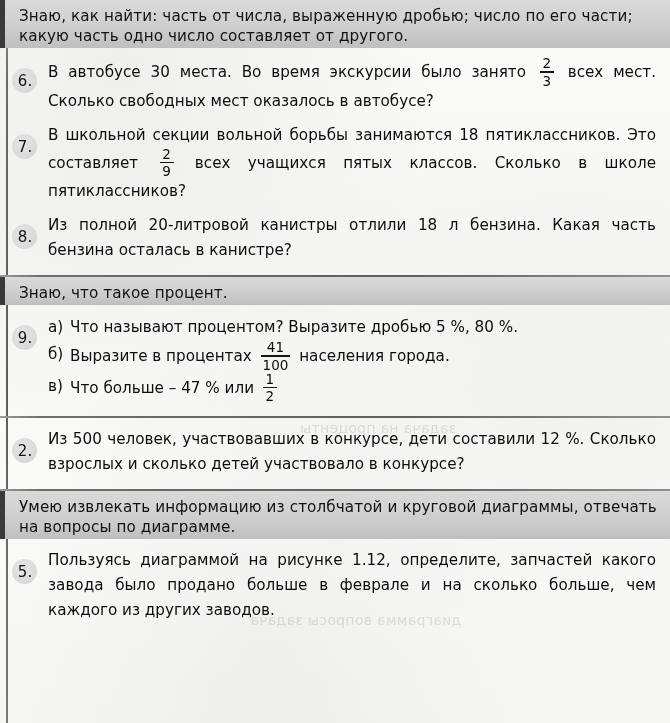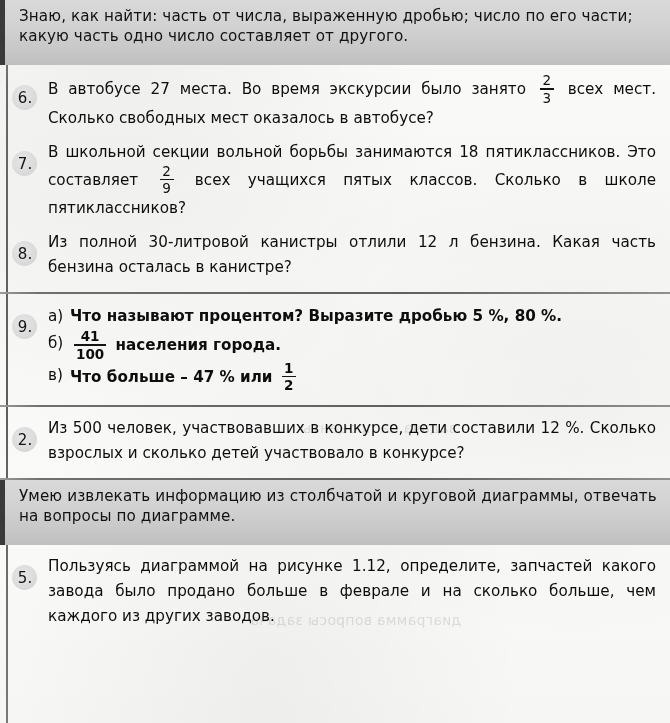--- a/index.html
+++ b/index.html
@@ -43,21 +43,21 @@
     left: 0; top: 0;
     width: 670px;
   }
 
   
   .banner {
     position: relative;
     margin: 0;
     background: linear-gradient(180deg,#d9d9d9 0%, #d2d2d2 40%, #c9c9c9 72%, #bfbfbf 100%);
     border-left: 5px solid #3a3a3a;
-    padding: 6px 10px 19px 14px;
+    padding: 6px 10px 2px 14px;
     box-sizing: border-box;
   }
   .banner-text {
     font-size: 15.2px;
     line-height: 20px;
     letter-spacing: .1px;
     color: #121212;
     white-space: pre-line;
   }
 
@@ -121,21 +121,21 @@
   
   .subitem {
     display: flex;
     align-items: flex-start;
     line-height: 27px;
   }
   .subitem .slabel {
     flex: 0 0 auto;
     width: 22px;
   }
-  .subitem .sbody { flex: 1 1 auto; font-weight: bold; }
+  .subitem .sbody { flex: 1 1 auto; }
 
   
   .frac {
     display: inline-flex;
     flex-direction: column;
     align-items: center;
     vertical-align: middle;
     margin: 0 4px;
     position: relative;
     top: -1px;
@@ -183,51 +183,54 @@
 <div class="ghost" style="left:250px; top:612px;">диаграмма вопросы задача</div>
 
 <div class="content" id="content">
     <div class="banner">
       <div class="banner-text">Знаю, как найти: часть от числа, выраженную дробью; число по его части;
 какую часть одно число составляет от другого.</div>
     </div>
     <div class="problems">
       <div class="problem">
         <div class="num"><span class="disc"></span><span class="lbl">6.</span></div>
-        <div class="ptext"><span>В автобусе 27 места. Во время экскурсии было занято </span><span class="frac">
+        <div class="ptext"><span>В автобусе 30 места. Во время экскурсии было занято </span><span class="frac">
             <span class="nu">2</span>
             <span class="bar"></span>
             <span class="de">3</span>
           </span><span> всех мест. Сколько свободных мест оказалось в автобусе?</span></div>
       </div>
       <div class="problem">
         <div class="num"><span class="disc"></span><span class="lbl">7.</span></div>
         <div class="ptext"><span>В школьной секции вольной борьбы занимаются 18 пятиклассников. Это составляет </span><span class="frac">
             <span class="nu">2</span>
             <span class="bar"></span>
             <span class="de">9</span>
           </span><span> всех учащихся пятых классов. Сколько в школе пятиклассников?</span></div>
       </div>
       <div class="problem">
         <div class="num"><span class="disc"></span><span class="lbl">8.</span></div>
-        <div class="ptext"><span>Из полной 30-литровой канистры отлили 12 л бензина. Какая часть бензина осталась в канистре?</span></div>
+        <div class="ptext"><span>Из полной 20-литровой канистры отлили 18 л бензина. Какая часть бензина осталась в канистре?</span></div>
       </div>
     </div>
     <div class="rule"></div>
+    <div class="banner">
+      <div class="banner-text">Знаю, что такое процент.</div>
+    </div>
     <div class="problems">
       <div class="problem">
         <div class="num"><span class="disc"></span><span class="lbl">9.</span></div>
         <div class="ptext nojust">
           <div class="subitem">
             <span class="slabel">а)</span>
             <span class="sbody"><span>Что называют процентом? Выразите дробью 5 %, 80 %.</span></span>
           </div>
           <div class="subitem">
             <span class="slabel">б)</span>
-            <span class="sbody"><span class="frac">
+            <span class="sbody"><span>Выразите в процентах </span><span class="frac">
                 <span class="nu">41</span>
                 <span class="bar"></span>
                 <span class="de">100</span>
               </span><span> населения города.</span></span>
           </div>
           <div class="subitem">
             <span class="slabel">в)</span>
             <span class="sbody"><span>Что больше – 47 % или </span><span class="frac">
                 <span class="nu">1</span>
                 <span class="bar"></span>

